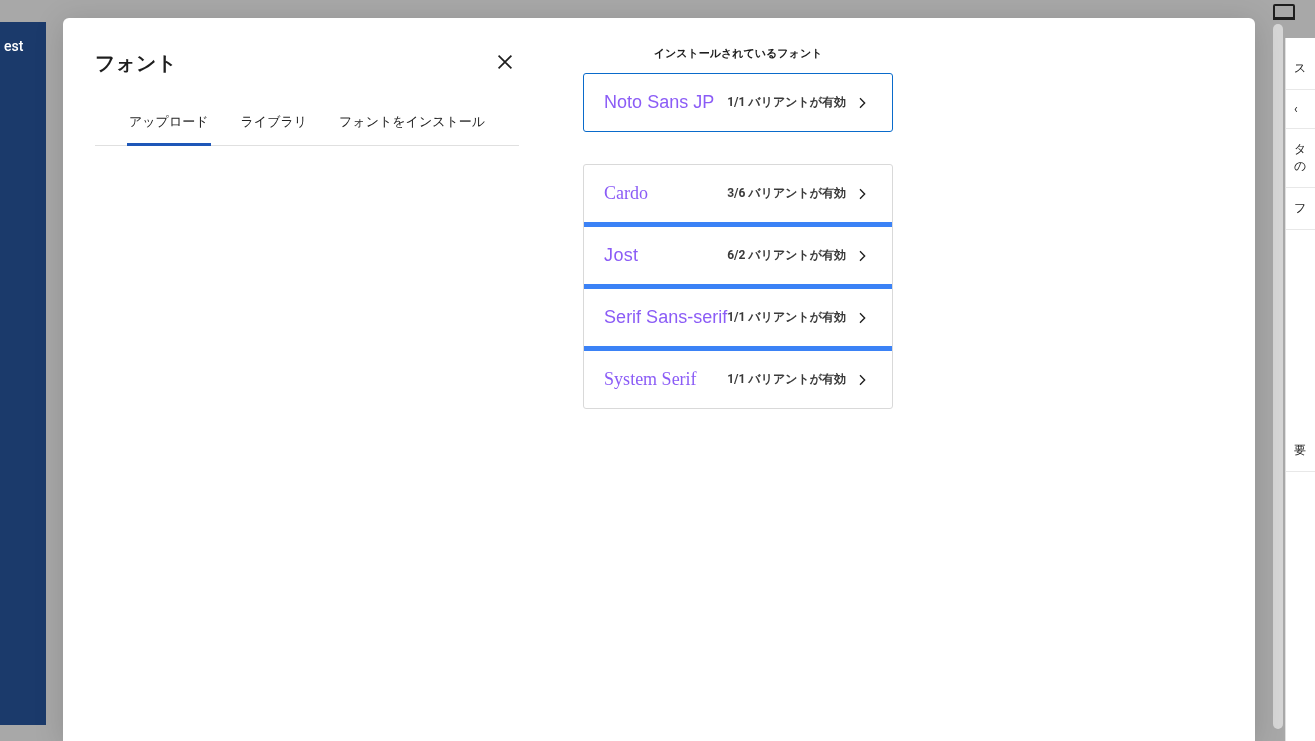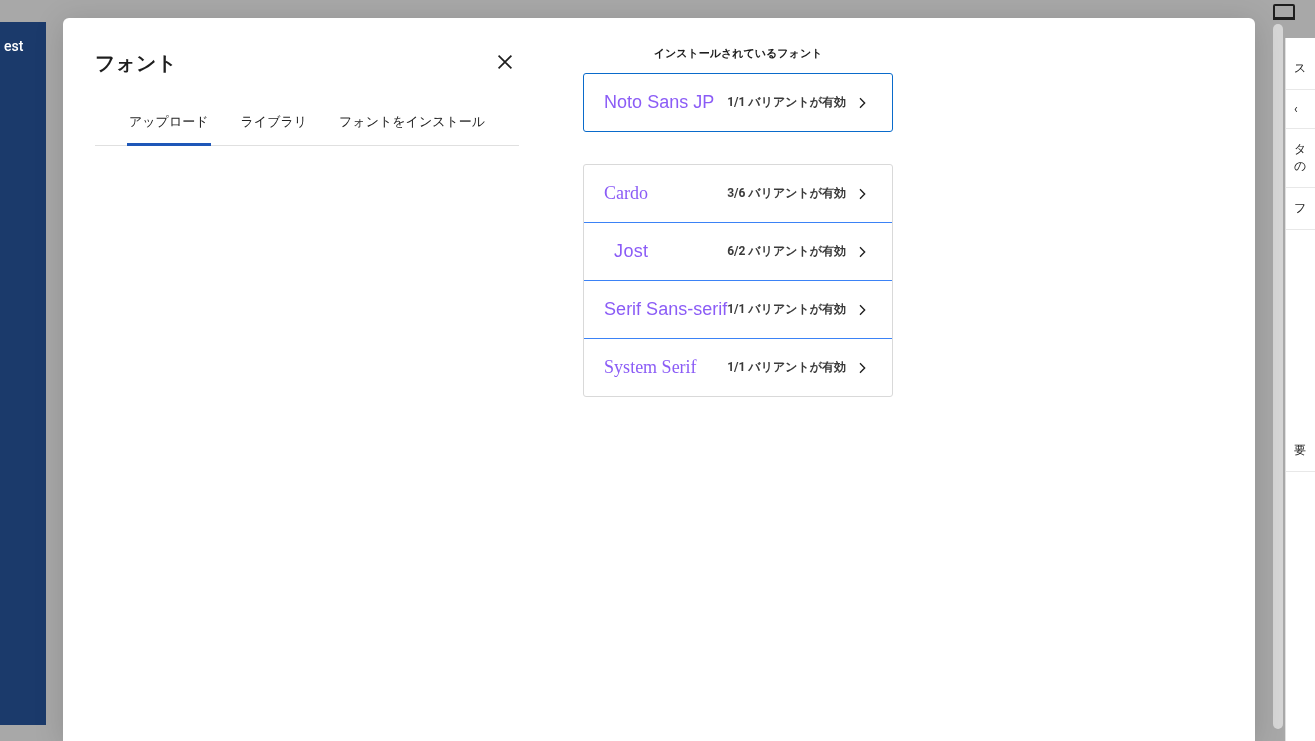--- a/index.html
+++ b/index.html
@@ -147,31 +147,31 @@
   margin-bottom: 32px;
 }
 .font-list.selected {
   border: 1.5px solid #0a6bcb;
 }
 .font-item {
   display: flex;
   align-items: center;
   justify-content: space-between;
   padding: 18px 20px;
-  border-bottom: 1px solid #3b82f6;
+  border-bottom: 5px solid #3b82f6;
   cursor: pointer;
 }
 .font-item:last-child { border-bottom: none; }
 .font-name {
   font-size: 18px;
   color: #8b5cf6;
 }
 .font-name.serif { font-family: Georgia, "Times New Roman", serif; }
 .font-name.sans { font-family: -apple-system, Helvetica, Arial, sans-serif; }
-.font-name.jost { font-family: "Futura", "Century Gothic", sans-serif; letter-spacing: 0.3px; margin-left: 10px; }
+.font-name.jost { font-family: "Futura", "Century Gothic", sans-serif; letter-spacing: 0.3px; }
 .font-item-right {
   display: flex;
   align-items: center;
   gap: 6px;
   font-weight: bold;
 }
 .variant-count {
   font-size: 12px;
   color: #3a3a3a;
 }

